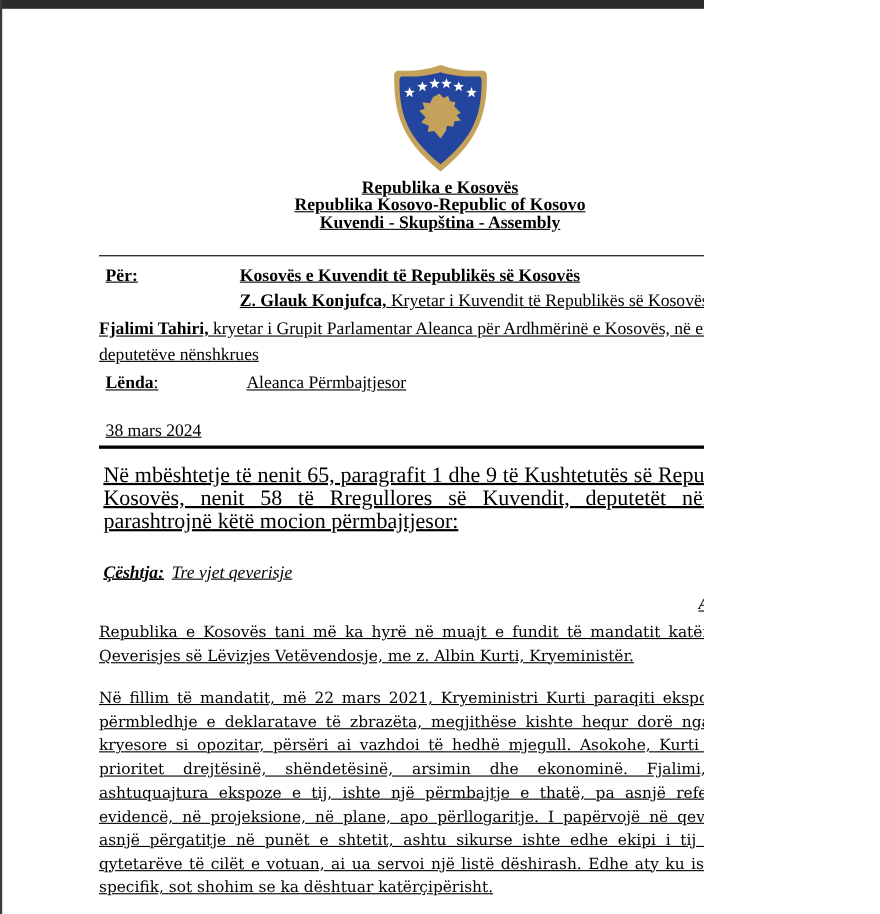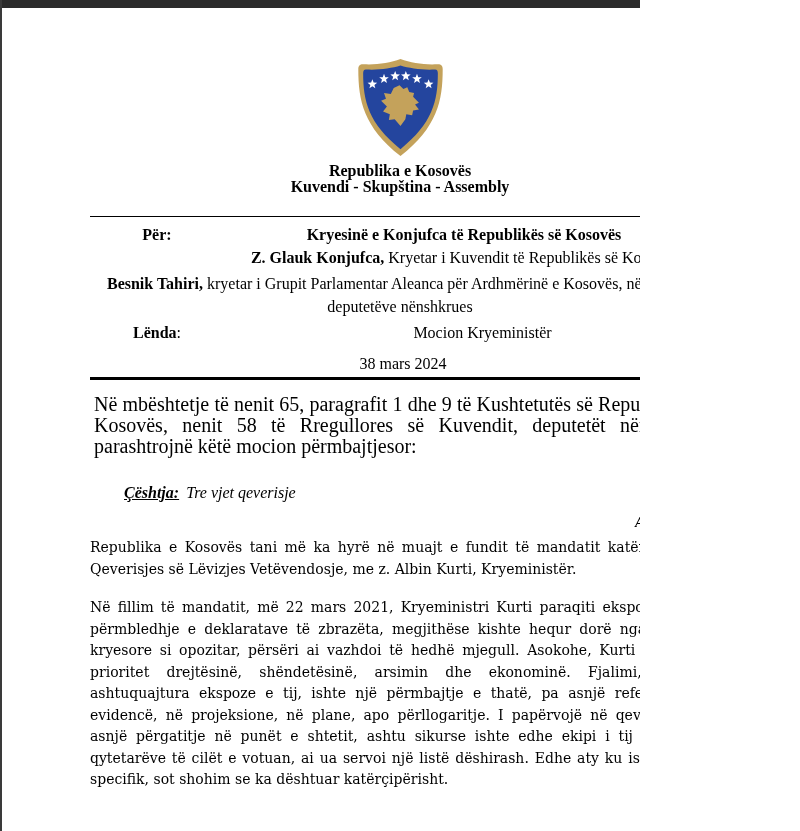--- a/index.html
+++ b/index.html
@@ -5,20 +5,21 @@
   * { margin: 0; padding: 0; box-sizing: border-box; }
   html, body { background: #ffffff; }
   .page {
     position: relative;
     width: 640px;
     height: 831px;
     background: #ffffff;
     overflow: hidden;
     font-family: "Liberation Serif", serif;
     color: #000000;
+    text-decoration: underline;
   }
   .top-bar {
     position: absolute; top: 0; left: 0;
     width: 800px; height: 8px;
     background: #2b2b2b;
   }
   .edge-left {
     position: absolute; top: 0; left: 0;
     width: 2px; height: 831px;
     background: #3a3a3a;
@@ -36,37 +37,37 @@
   .emblem-wrap { padding-top: 57px; text-align: center; line-height: 0; }
   .letterhead {
     margin-top: 5px;
     text-align: center;
     font-weight: bold;
     font-size: 16px;
     line-height: 16px;
   }
   .divider-thin { margin-top: 21px; border-top: 1.5px solid #000; }
   .memo { font-size: 16px; line-height: 23px; padding-top: 6px; }
-  .memo-row { display: flex; text-align: center; }
+  .memo-row { display: flex; }
   .memo-row.gap3 { margin-bottom: 3px; }
-  .memo-row.gap4 { margin-bottom: 8px; gap: 31px; }
+  .memo-row.gap4 { margin-bottom: 20px; }
   .memo-label { width: 128px; flex-shrink: 0; font-weight: bold; padding-left: 6px; }
   .memo-label .colon { font-weight: normal; }
   .memo-value { flex: 1; }
   .bold { font-weight: bold; }
   .divider-thick { margin-top: 2px; border-top: 3.5px solid #000; }
   .intro {
     margin-top: 14px;
     font-size: 20px;
     line-height: 21px;
     text-align: justify;
     padding-left: 4px;
   }
   .issue { margin-top: 27px; font-size: 16px; font-style: italic; padding-left: 4px; }
-  .issue-label { font-weight: bold; text-decoration: underline; margin-left: 30px; }
+  .issue-label { font-weight: bold; text-decoration: underline; }
   .issue-text { margin-left: 7px; margin-top: 27px; }
   .section-heading {
     margin-top: 10px;
     text-align: right;
     font-weight: bold;
     font-style: italic;
     font-size: 14px;
     line-height: 21px;
   }
   .para {
@@ -99,39 +100,40 @@
           <path transform="translate(44.5,19.6)" d="M0 -5.2 L1.29 -1.78 L4.95 -1.61 L2.09 0.68 L3.06 4.21 L0 2.2 L-3.06 4.21 L-2.09 0.68 L-4.95 -1.61 L-1.29 -1.78 Z"></path>
           <path transform="translate(55.5,19.6)" d="M0 -5.2 L1.29 -1.78 L4.95 -1.61 L2.09 0.68 L3.06 4.21 L0 2.2 L-3.06 4.21 L-2.09 0.68 L-4.95 -1.61 L-1.29 -1.78 Z"></path>
           <path transform="translate(67,22.5)" d="M0 -5.2 L1.29 -1.78 L4.95 -1.61 L2.09 0.68 L3.06 4.21 L0 2.2 L-3.06 4.21 L-2.09 0.68 L-4.95 -1.61 L-1.29 -1.78 Z"></path>
           <path transform="translate(79,28)" d="M0 -5.2 L1.29 -1.78 L4.95 -1.61 L2.09 0.68 L3.06 4.21 L0 2.2 L-3.06 4.21 L-2.09 0.68 L-4.95 -1.61 L-1.29 -1.78 Z"></path>
         </g>
       </svg>
     </div>
 
     <div class="letterhead">
       <div>Republika e Kosovës</div>
+      <div>Republika Kosovo-Republic of Kosovo</div>
       <div>Kuvendi - Skupština - Assembly</div>
     </div>
 
     <div class="divider-thin"></div>
 
     <div class="memo">
       <div class="memo-row gap3">
         <div class="memo-label">Për:</div>
         <div class="memo-value">
-          <div class="bold">Kryesinë e Konjufca të Republikës së Kosovës</div>
+          <div class="bold">Kosovës e Kuvendit të Republikës së Kosovës</div>
           <div><span class="bold">Z. Glauk Konjufca,</span><span> Kryetar i Kuvendit të Republikës së Kosovës</span></div>
         </div>
       </div>
       <div class="memo-row gap3">
-        <div class="memo-value"><span class="bold">Besnik Tahiri,</span><span> kryetar i Grupit Parlamentar Aleanca për Ardhmërinë e Kosovës, në emër të deputetëve nënshkrues</span></div>
+        <div class="memo-value"><span class="bold">Fjalimi Tahiri,</span><span> kryetar i Grupit Parlamentar Aleanca për Ardhmërinë e Kosovës, në emër të deputetëve nënshkrues</span></div>
       </div>
       <div class="memo-row gap4">
         <div class="memo-label"><span>Lënda</span><span class="colon">:</span></div>
-        <div class="memo-value" style="padding-left:6px;">Mocion Kryeministër</div>
+        <div class="memo-value" style="padding-left:6px;">Aleanca Përmbajtjesor</div>
       </div>
       <div class="memo-row">
         <div class="memo-value" style="padding-left:6px;">38 mars 2024</div>
       </div>
     </div>
 
     <div class="divider-thick"></div>
 
     <p class="intro">Në mbështetje të nenit 65, paragrafit 1 dhe 9 të Kushtetutës së Republikës së Kosovës, nenit 58 të Rregullores së Kuvendit, deputetët nënshkrues parashtrojnë këtë mocion përmbajtjesor:</p>
 

